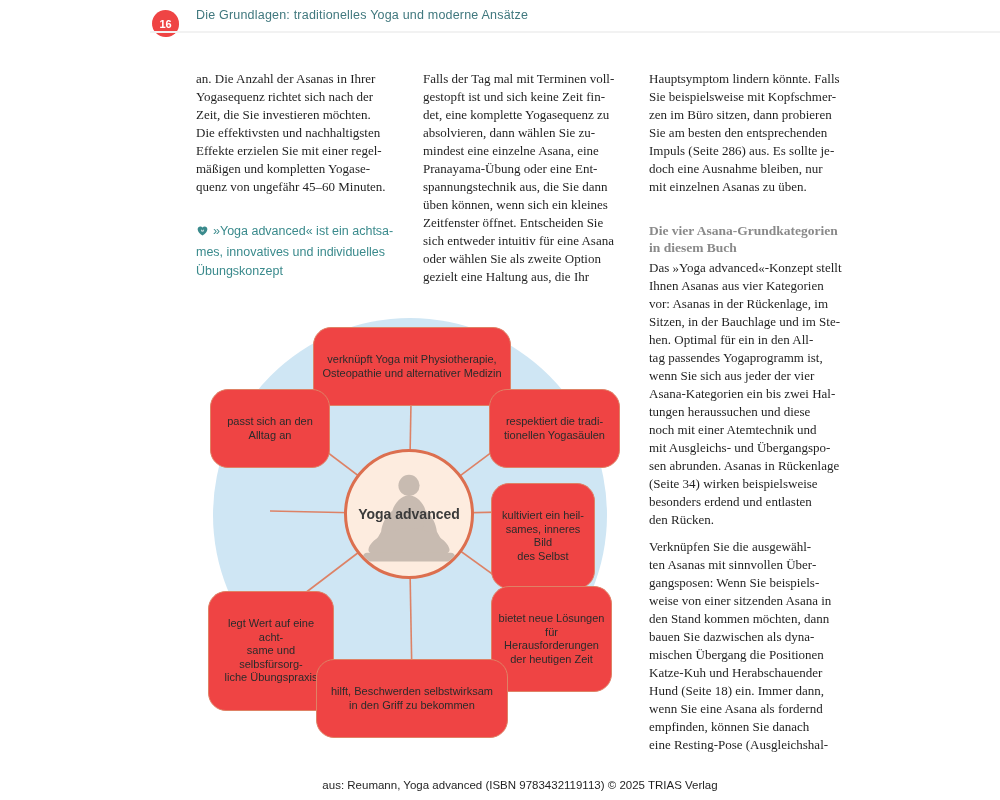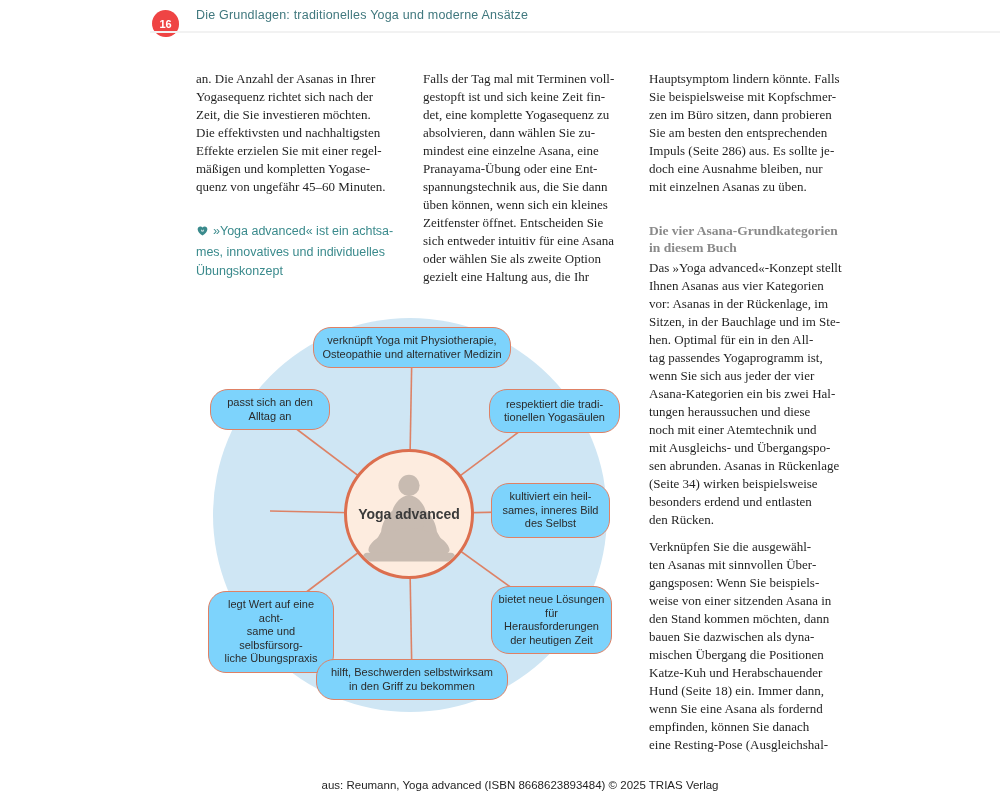--- a/index.html
+++ b/index.html
@@ -43,31 +43,31 @@
     white-space:pre-line;margin:0;
   }
   
   .diagram{position:absolute;left:180px;top:315px;width:460px;height:405px;}
   .diagram-bg{
     position:absolute;left:33px;top:3px;width:394px;height:394px;
     background:#cfe6f4;border-radius:50%;z-index:0;
   }
   .lines-svg{position:absolute;left:0;top:0;z-index:1;}
   .bubble{
-    position:absolute;z-index:2;background:#7dd3fc;
+    position:absolute;z-index:2;background:#ef4444;
     border:1.5px solid #df8165;border-radius:18px;
     font-size:11px;line-height:13.5px;color:#2b2b2b;text-align:center;
     display:flex;align-items:center;justify-content:center;
-    padding:6px 6px;white-space:pre-line;box-sizing:border-box;
+    padding:25px 6px;white-space:pre-line;box-sizing:border-box;
   }
   .b-top{left:133px;top:12px;width:198px;min-height:40px;}
   .b-left-upper{left:30px;top:74px;width:120px;min-height:40px;}
   .b-right-upper{left:309px;top:74px;width:131px;min-height:44px;}
   .b-left-middle{left:29px;top:174px;width:122px;min-height:40px;}
-  .b-right-middle{left:311px;top:168px;width:119px;min-height:52px;}
+  .b-right-middle{left:311px;top:168px;width:104px;min-height:52px;}
   .b-left-lower{left:28px;top:276px;width:126px;min-height:54px;}
   .b-right-lower{left:311px;top:271px;width:121px;min-height:52px;}
   .b-bottom{left:136px;top:344px;width:192px;min-height:40px;}
   .center-node{
     position:absolute;left:164px;top:134px;width:130px;height:130px;z-index:2;
     background:#fdecdf;border:3px solid #dc6f4f;border-radius:50%;
     box-sizing:border-box;overflow:hidden;
   }
   .meditator{position:absolute;left:50%;bottom:2px;transform:translateX(-50%);}
   .center-label{
@@ -204,13 +204,13 @@
         <path d="M43 42 c-7 5 -11 14 -12 22 l-5 9 11 5 9 -15 z"></path>
         <path d="M77 42 c7 5 11 14 12 22 l5 9 -11 5 -9 -15 z"></path>
         <path d="M60 60 c-24 2 -40 13 -42 22 -1 4 4 6 11 6 h62 c7 0 12 -2 11 -6 -2 -9 -18 -20 -42 -22 z"></path>
         <rect x="12" y="86" width="96" height="9" rx="4.5"></rect>
       </g>
     </svg>
     <div class="center-label">Yoga advanced</div>
   </div>
 </div>
 
-<div class="footer">aus: Reumann, Yoga advanced (ISBN 8668623893484) © 2025 TRIAS Verlag</div>
+<div class="footer">aus: Reumann, Yoga advanced (ISBN 9783432119113) © 2025 TRIAS Verlag</div>
 
 </body></html>

